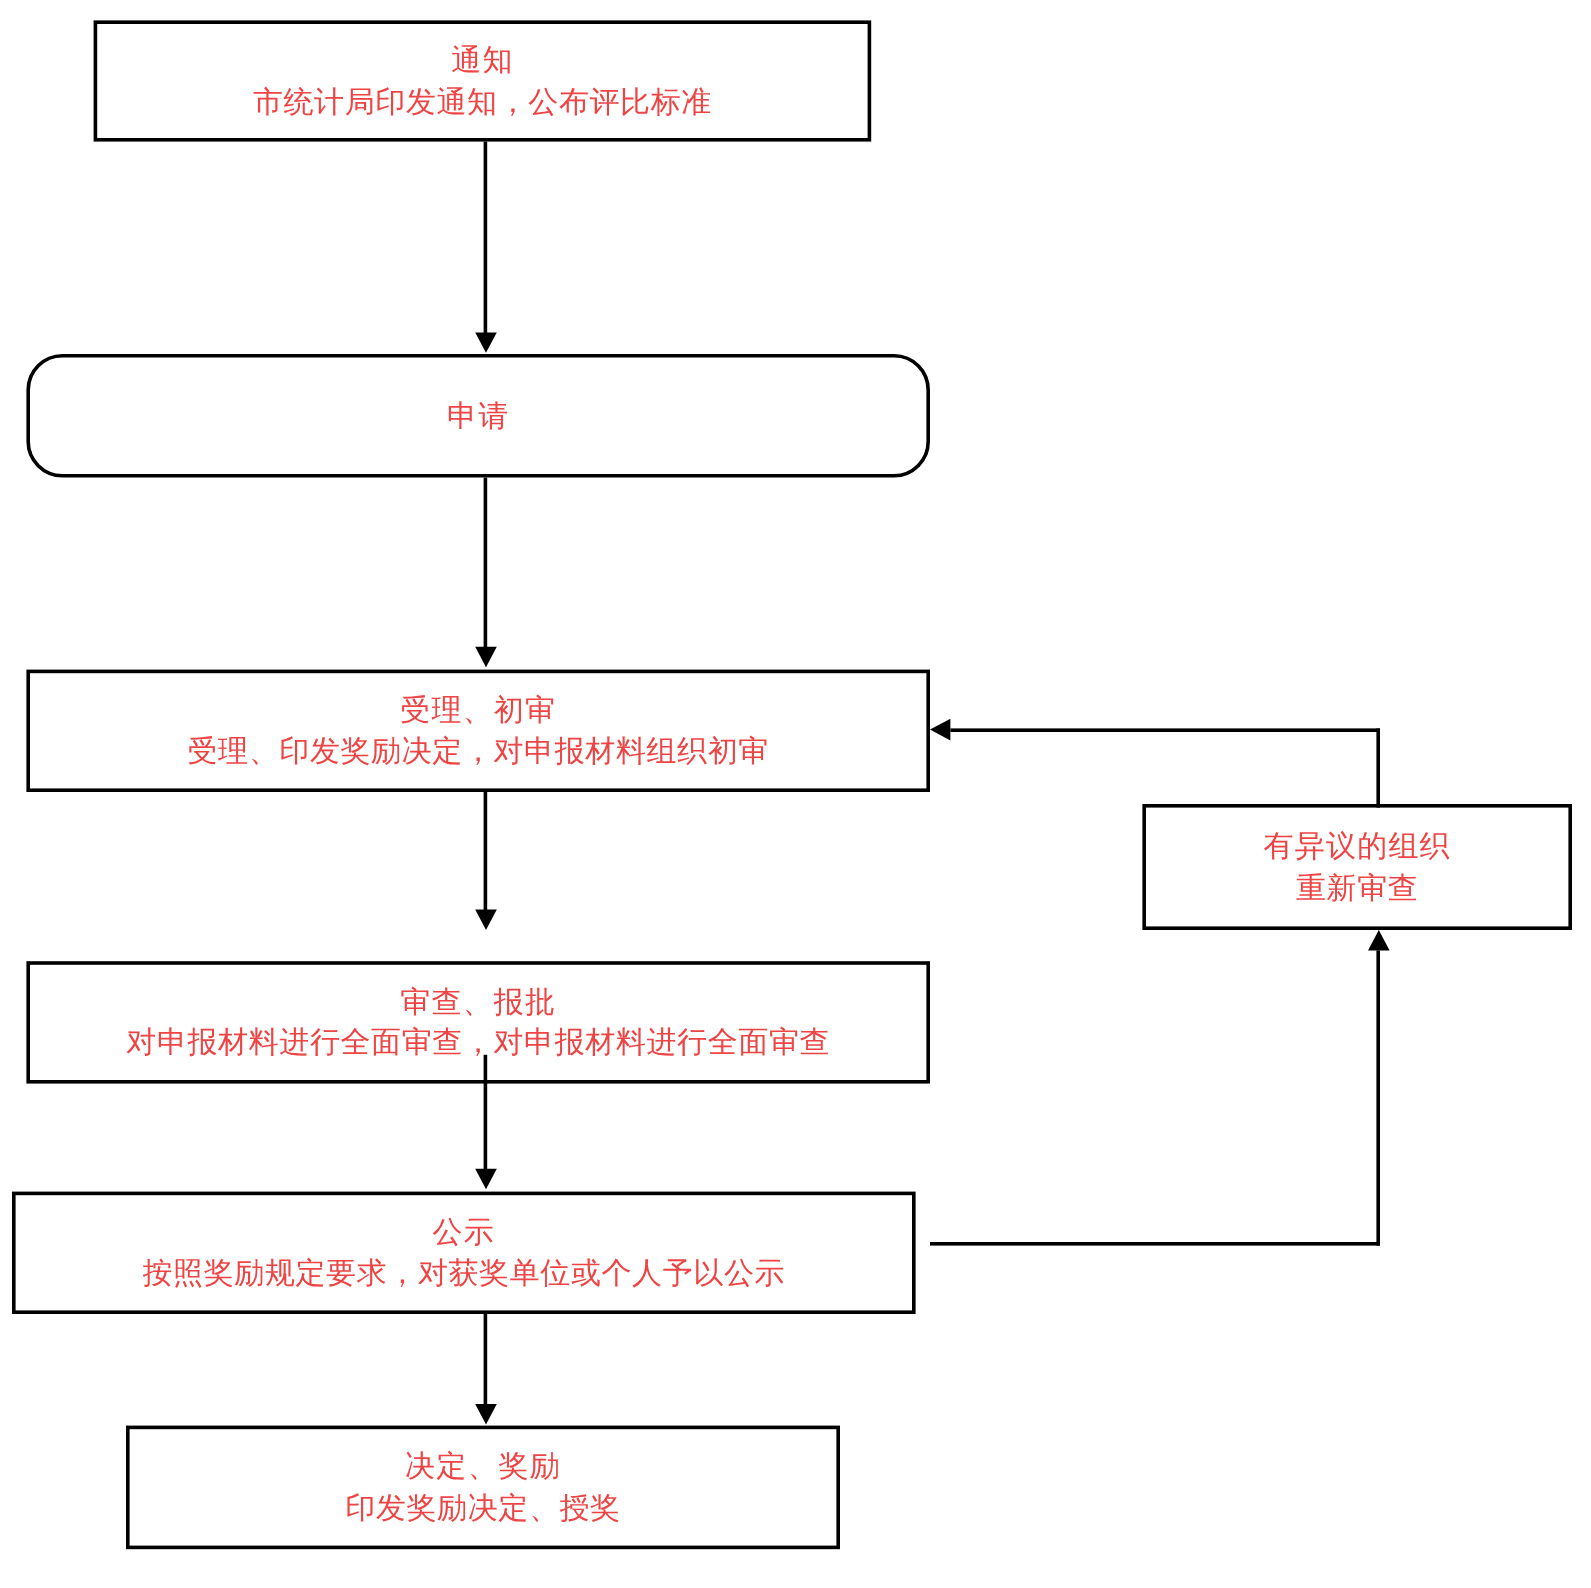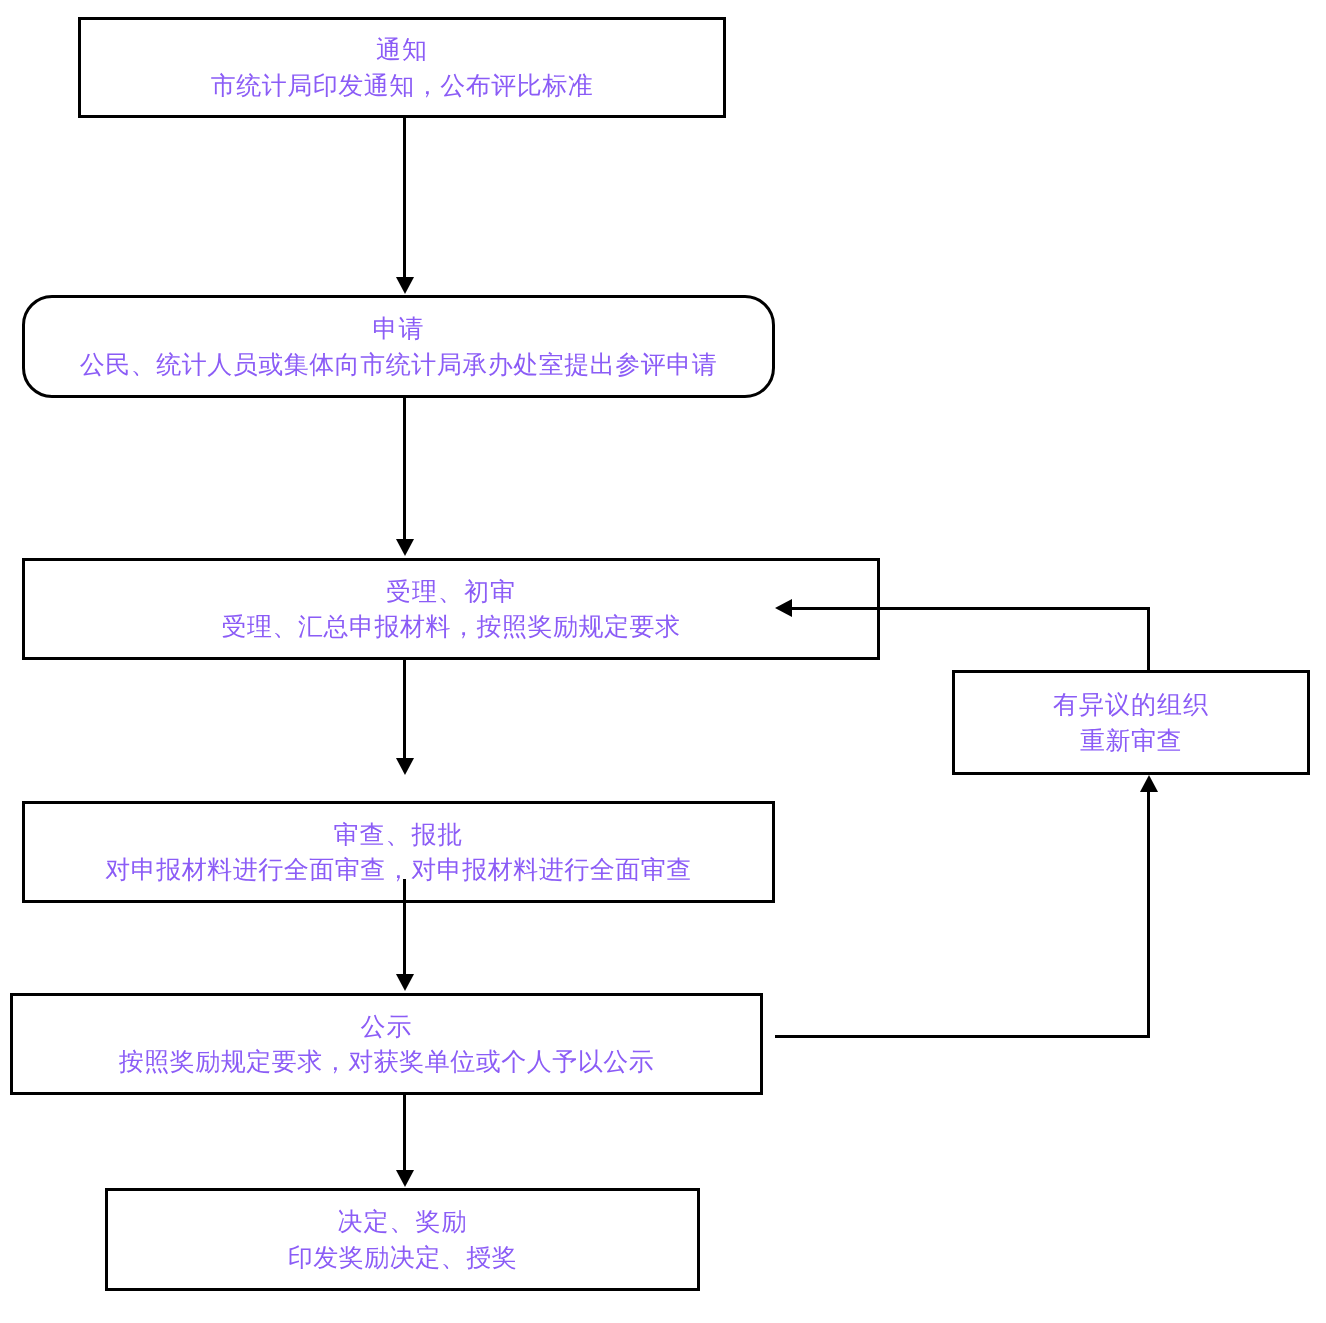--- a/index.html
+++ b/index.html
@@ -20,21 +20,21 @@
   .node {
     position: absolute;
     box-sizing: border-box;
     border: 3px solid #000000;
     background: #ffffff;
     display: flex;
     flex-direction: column;
     align-items: center;
     justify-content: center;
     text-align: center;
-    color: #8b5cf6;
+    color: #ef4444;
   }
   .node .line1 {
     font-size: 25px;
     line-height: 1.18;
     letter-spacing: 1px;
     white-space: nowrap;
   }
   .node .line2 {
     font-size: 25px;
     line-height: 1.18;
@@ -87,29 +87,28 @@
   <div class="node" style="left:78px; top:17px; width:648px; height:101px;">
     <div class="line1">通知</div>
     <div class="line2">市统计局印发通知，公布评比标准</div>
   </div>
 
   <div class="vline" style="left:403px; top:118px; height:161px;"></div>
   <div class="arrow-down" style="left:396px; top:277px;"></div>
 
   <div class="node" style="left:22px; top:295px; width:753px; height:103px;border-radius:30px;">
     <div class="line1">申请</div>
-    <div class="line2">公民、统计人员或集体向市统计局承办处室提出参评申请</div>
   </div>
 
   <div class="vline" style="left:403px; top:398px; height:143px;"></div>
   <div class="arrow-down" style="left:396px; top:539px;"></div>
 
-  <div class="node" style="left:22px; top:558px; width:858px; height:102px;">
+  <div class="node" style="left:22px; top:558px; width:753px; height:102px;">
     <div class="line1">受理、初审</div>
-    <div class="line2">受理、汇总申报材料，按照奖励规定要求</div>
+    <div class="line2">受理、印发奖励决定，对申报材料组织初审</div>
   </div>
 
   <div class="vline" style="left:403px; top:660px; height:100px;"></div>
   <div class="arrow-down" style="left:396px; top:758px;"></div>
 
   <div class="node" style="left:22px; top:801px; width:753px; height:102px;">
     <div class="line1">审查、报批</div>
     <div class="line2">对申报材料进行全面审查，对申报材料进行全面审查</div>
   </div>
 

